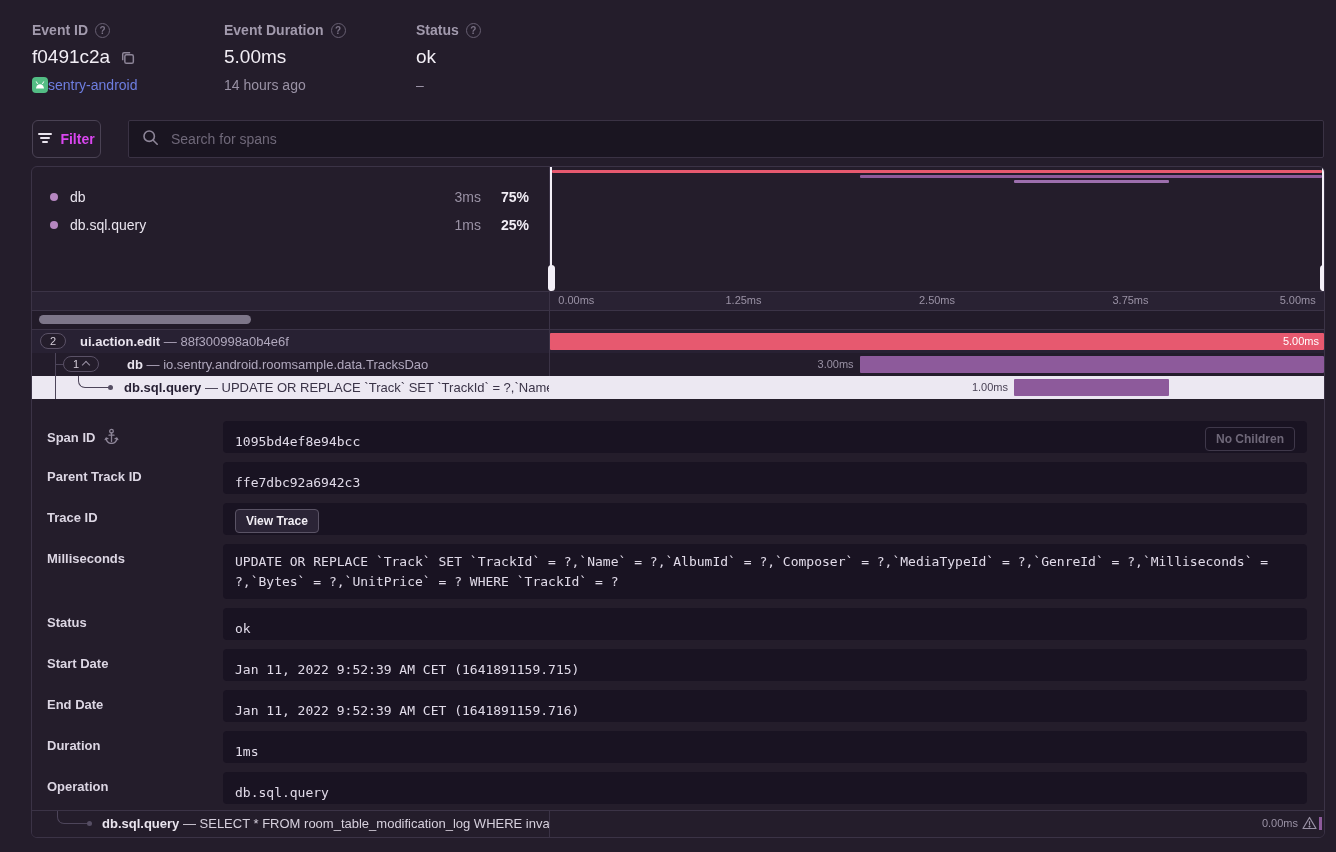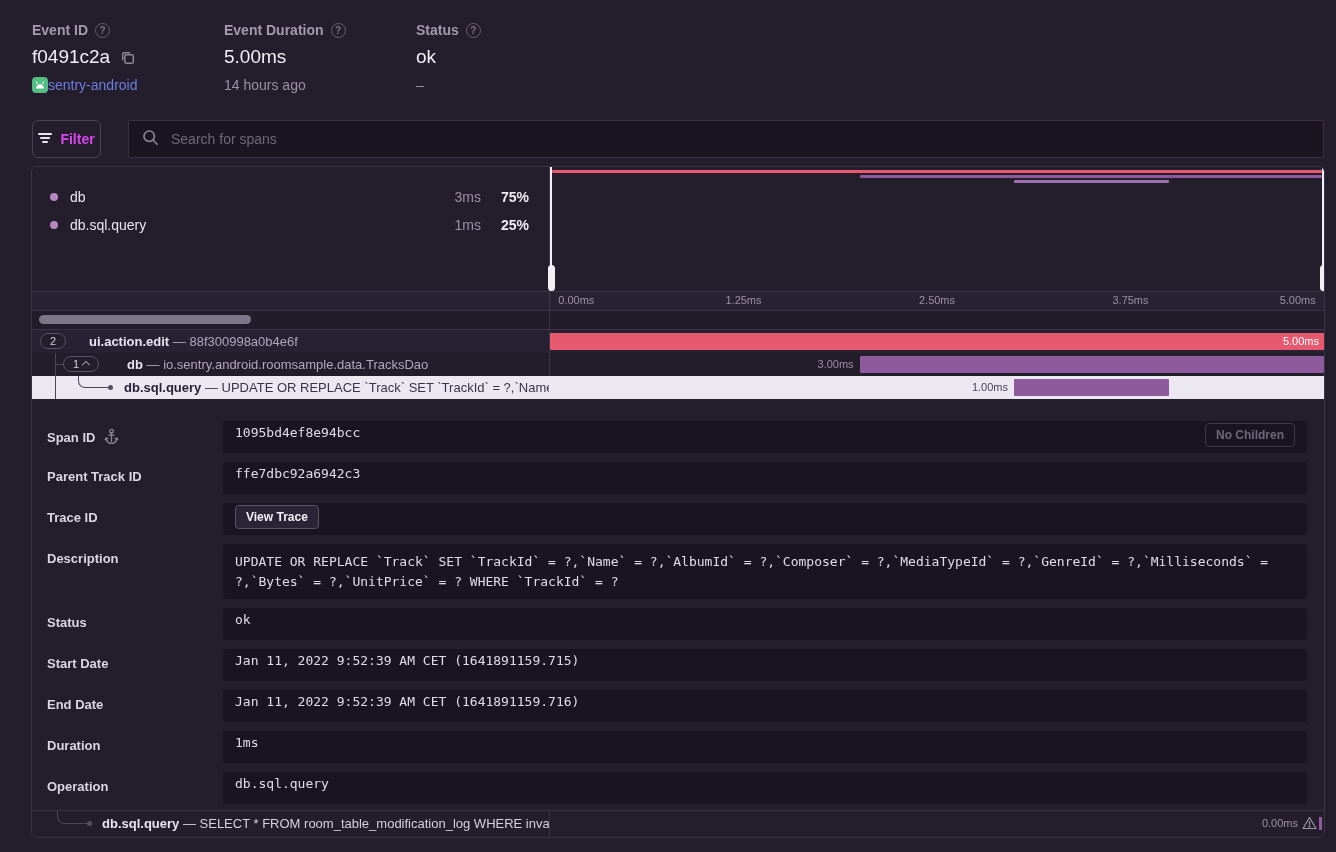--- a/index.html
+++ b/index.html
@@ -74,21 +74,21 @@
   .bar-label{position:absolute;top:0;line-height:23px;font-size:11px;}
   .bar-label.inside{right:5px;color:#ffffff;}
   .bar-label.before{width:50px;text-align:right;color:#9a92a5;}
   .selected .bar-label.before{color:#4a4356;}
 
   
   .details{position:absolute;left:0;top:232px;width:100%;height:414px;padding:22px 17px 0 15px;box-sizing:border-box;overflow:hidden;}
   .d-row{display:flex;margin-bottom:9px;align-items:flex-start;}
   .d-label{width:176px;flex:none;padding-top:7px;font-size:13px;font-weight:700;color:#dcd6e3;
            display:flex;gap:9px;align-items:center;}
-  .d-value{flex:1;background:#191322;border-radius:4px;min-height:32px;display:flex;align-items:flex-start;
+  .d-value{flex:1;background:#191322;border-radius:4px;min-height:32px;display:flex;align-items:flex-end;
            padding:2px 12px;box-sizing:border-box;font-family:"DejaVu Sans Mono",monospace;font-size:13px;
            color:#e0dae8;justify-content:space-between;gap:26px;}
   .d-value .val-text{flex:1;line-height:1.5;}
   .d-row.multiline .d-value{padding:8px 12px;}
   .chip{flex:none;font-family:"Liberation Sans",sans-serif;font-size:12px;font-weight:700;border-radius:4px;
         padding:4px 10px;white-space:nowrap;}
   .chip.disabled{color:#6f6879;border:1px solid #3f384a;background:transparent;}
   .chip.btn{color:#f2eef5;border:1px solid #5a5365;background:#2b2436;cursor:pointer;}
 
   
@@ -237,21 +237,21 @@
       <div class="scroll-divider"></div>
     </div>
 
     <div class="rows-area">
 
       <div class="span-row r1">
         <div class="row-left">
           <span class="pill" style="left:8px;">
             <span>2</span>
           </span>
-          <span class="row-text" style="left:57px;text-align:center;">
+          <span class="row-text" style="left:48px;text-align:center;">
             <b>ui.action.edit</b>
             <span>—</span>
             <span>88f300998a0b4e6f</span>
           </span>
         </div>
         <div class="row-right">
           <div class="span-bar" style="left: 0%; width: 100%; background-color: rgb(231, 89, 111);"></div>
           <span class="bar-label inside">5.00ms</span>
         </div>
       </div>
@@ -334,21 +334,21 @@
 
           </div>
           <div class="d-value">
 
             <button class="chip btn">View Trace</button>
           </div>
         </div>
 
         <div class="d-row multiline">
           <div class="d-label">
-            <span>Description</span>
+            <span>Milliseconds</span>
 
           </div>
           <div class="d-value">
             <span class="val-text">UPDATE OR REPLACE `Track` SET `TrackId` = ?,`Name` = ?,`AlbumId` = ?,`Composer` = ?,`MediaTypeId` = ?,`GenreId` = ?,`Milliseconds` = ?,`Bytes` = ?,`UnitPrice` = ? WHERE `TrackId` = ?</span>
 
           </div>
         </div>
 
         <div class="d-row">
           <div class="d-label">

